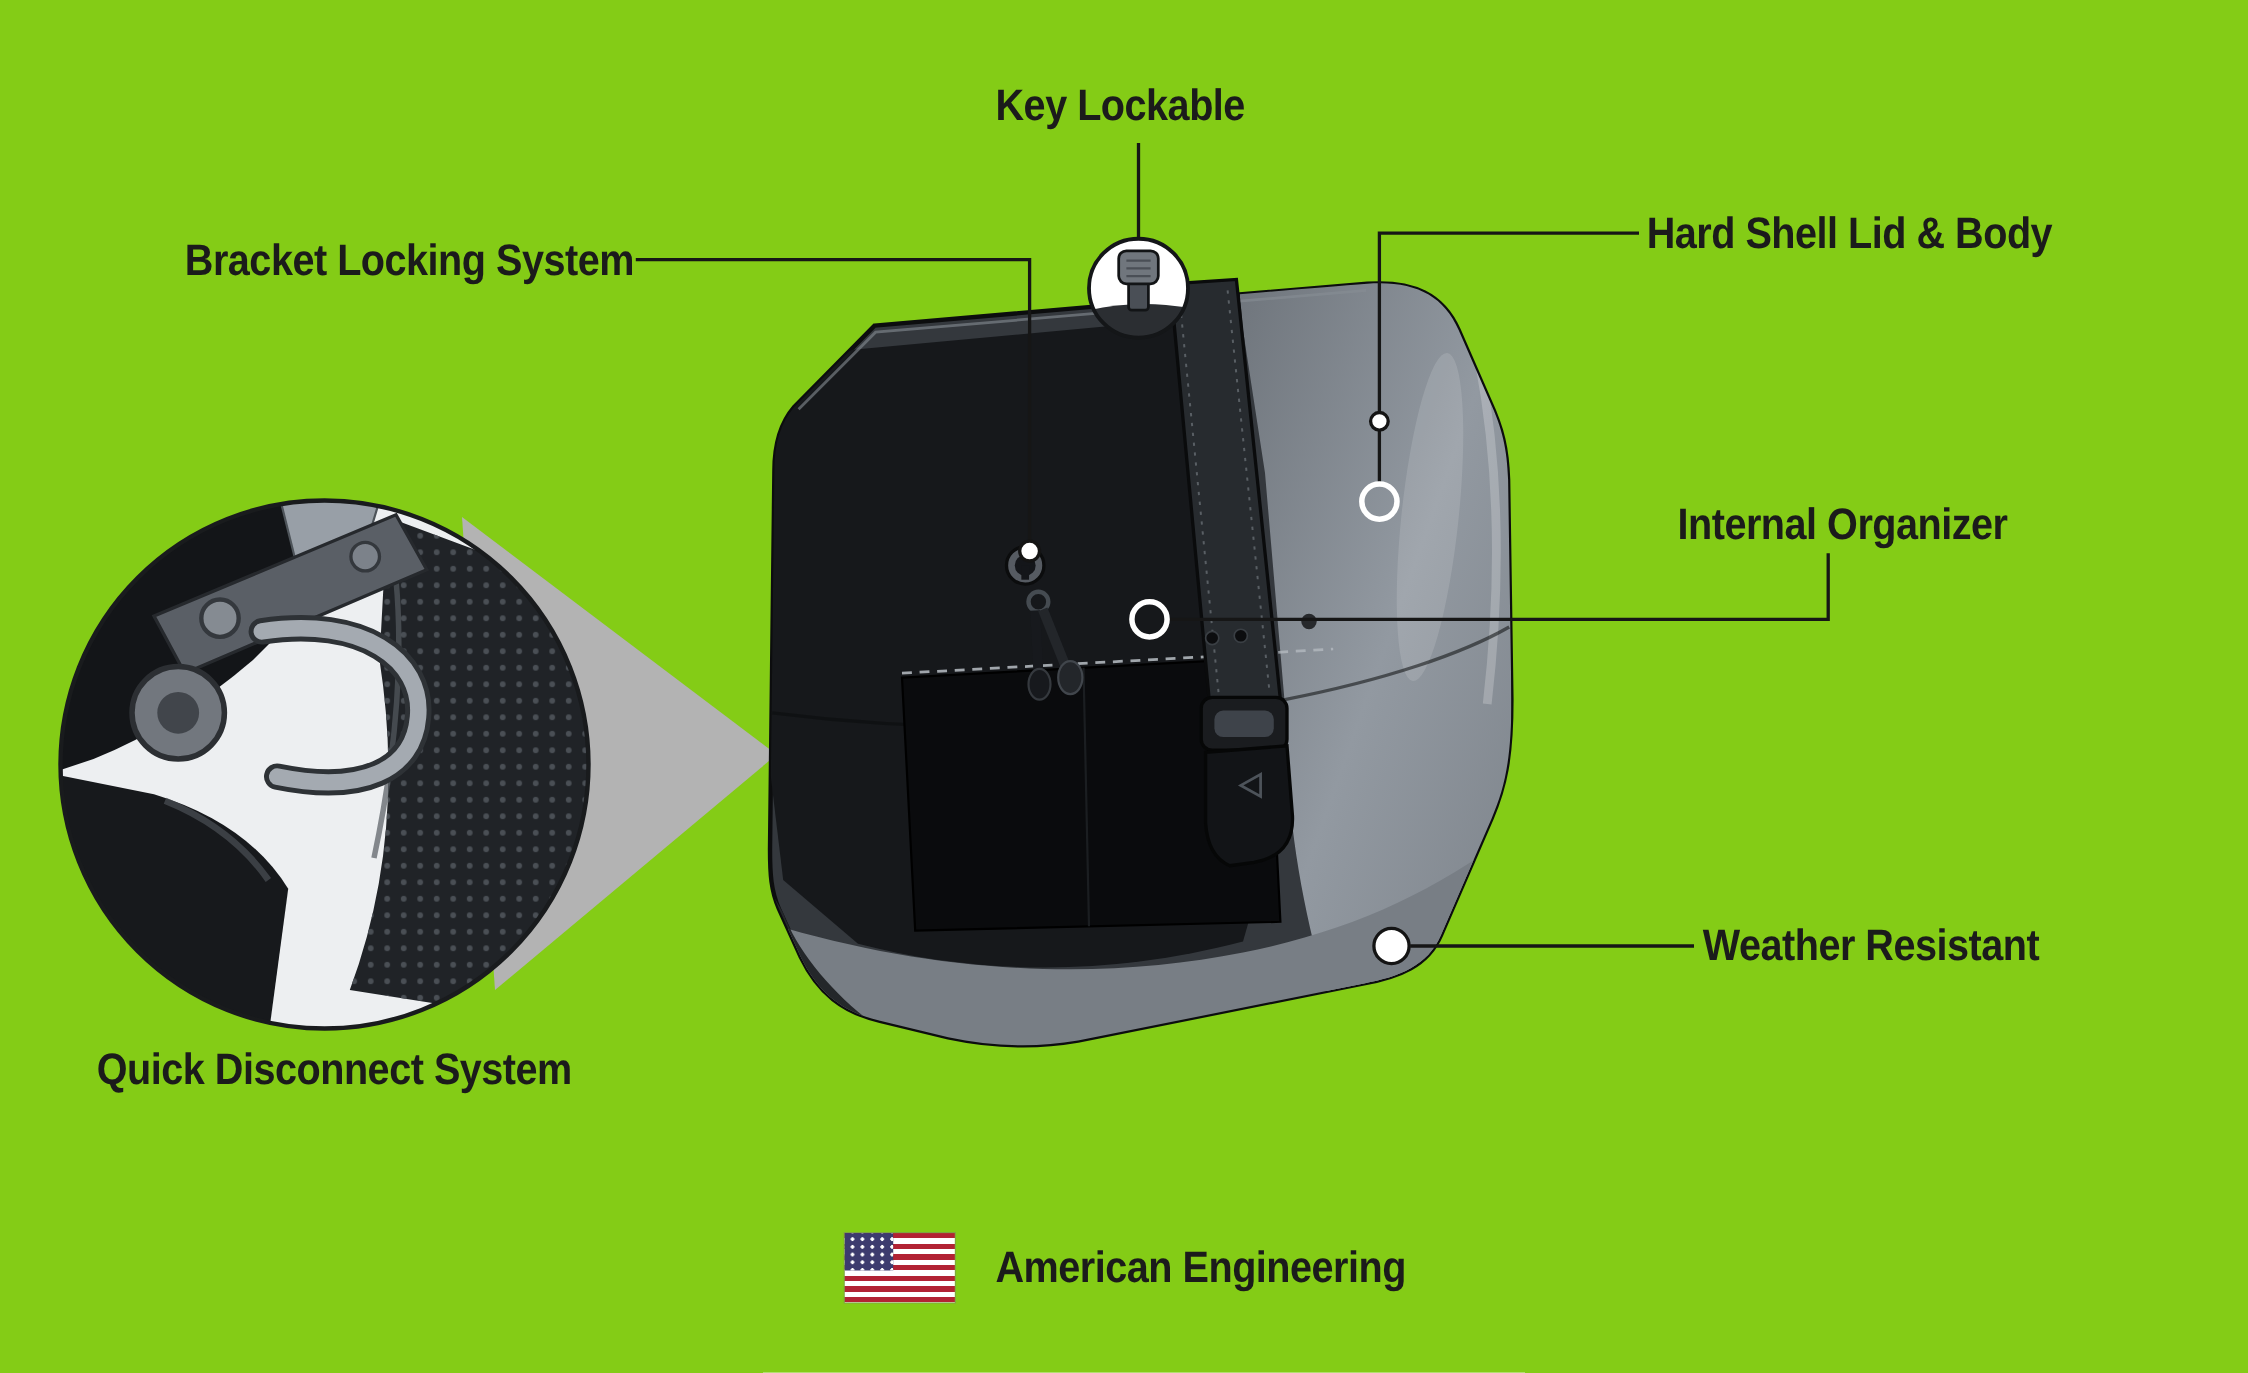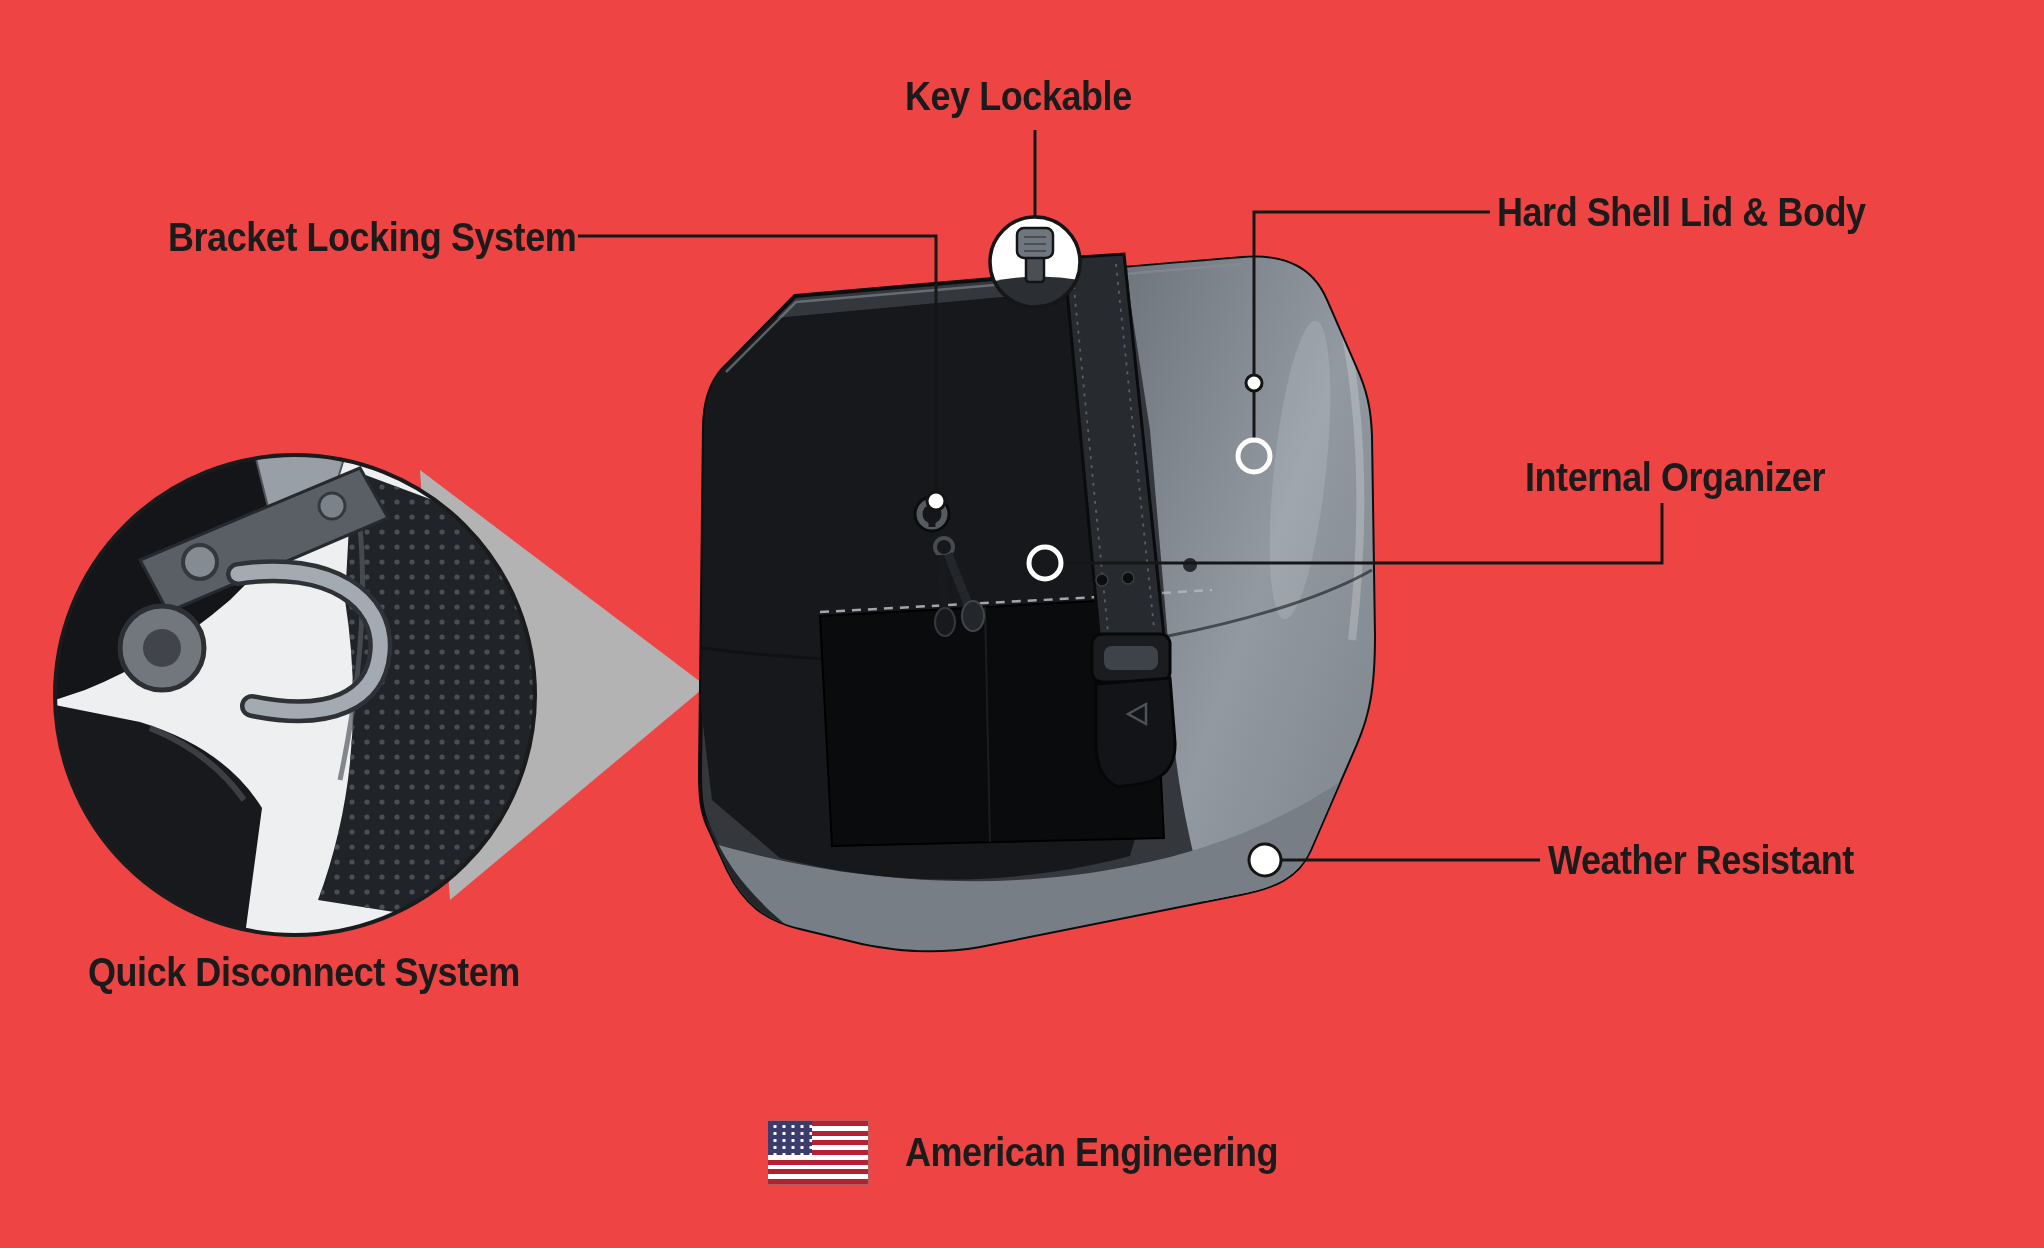--- a/index.html
+++ b/index.html
@@ -1,20 +1,20 @@
 <!DOCTYPE html>
 <html><head>
 <meta charset="utf-8">
 <style>
   * { margin:0; padding:0; box-sizing:border-box; }
   html,body { background:#ffffff; }
   body { font-family:"Liberation Sans", sans-serif; }
   .canvas {
     position:relative; width:2044px; height:1248px;
-    background:#ef4444; overflow:hidden;
+    background:#84cc16; overflow:hidden;
   }
   .art { position:absolute; left:0; top:0; width:2044px; height:1248px; }
   .label {
     position:absolute;
     font-weight:700; font-size:40px; line-height:1;
     color:#1b1b1b; letter-spacing:-0.5px; white-space:nowrap;
     transform:scaleX(0.9); transform-origin:left center;
   }
   .flag {
     position:absolute; left:768px; top:1121px; width:100px; height:63px;

